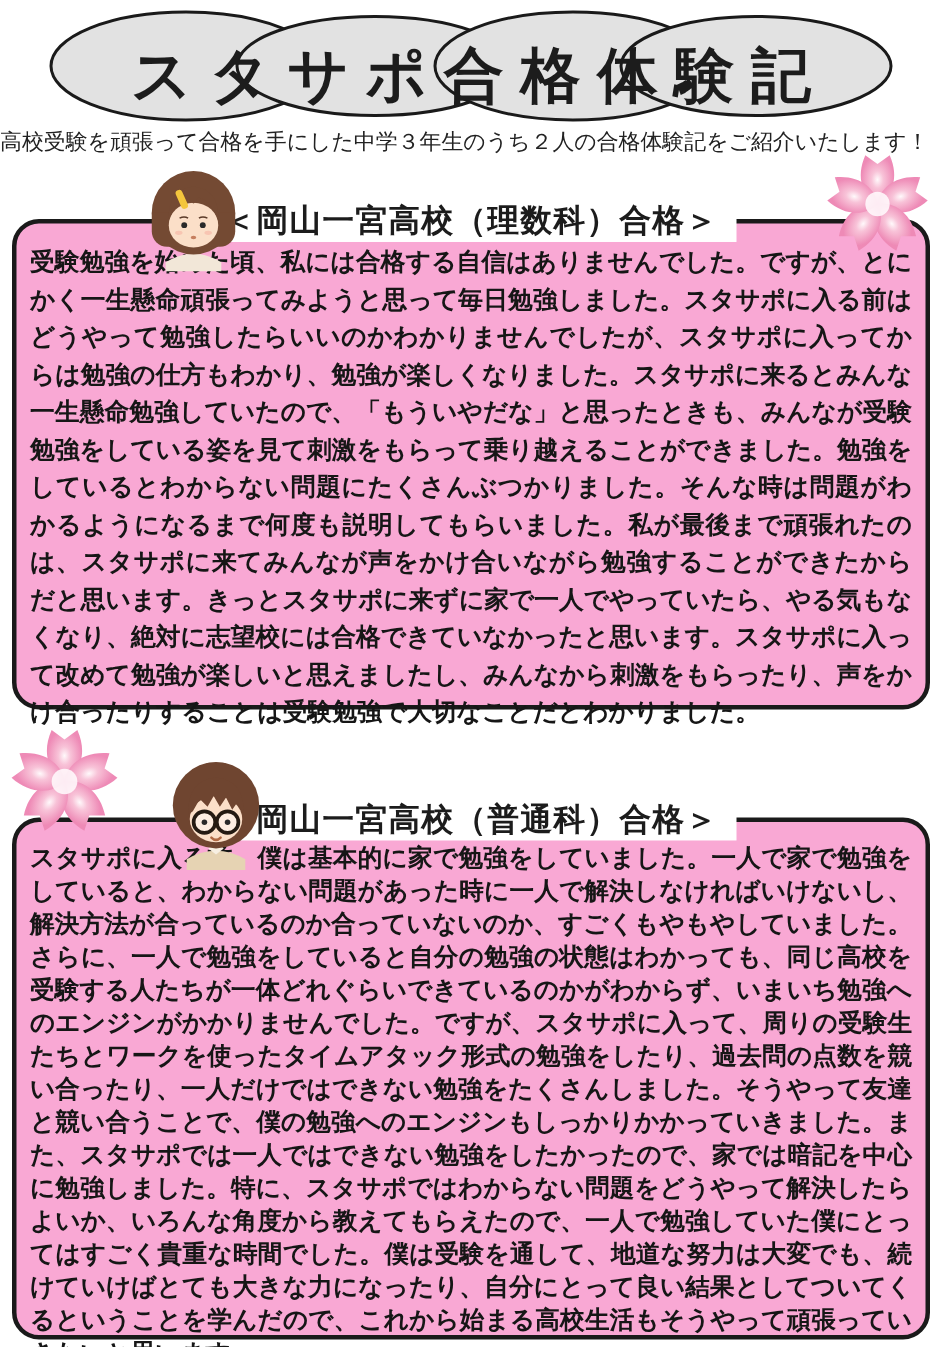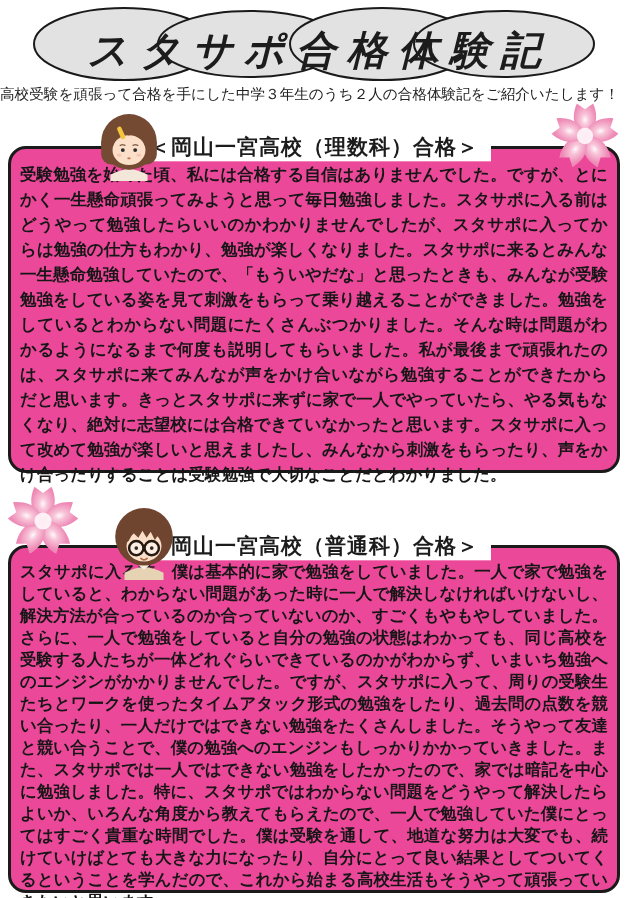--- a/index.html
+++ b/index.html
@@ -6,39 +6,39 @@
   body{background:#ffffff;}
   .page{
     position:relative;
     width:628px;height:898px;
     background:#ffffff;
     overflow:hidden;
     font-family:"DejaVu Sans",sans-serif;
     color:#1a1a1a;
   }
   
-  .banner-wrap{position:absolute;left:0;top:2px;width:628px;height:84px;font-style:italic;}
+  .banner-wrap{position:absolute;left:0;top:2px;width:628px;height:84px;}
   .banner-title{
     position:absolute;left:0;top:21px;width:628px;
     text-align:center;
     font-size:40px;font-weight:bold;
     letter-spacing:0.28em;padding-left:0.28em;box-sizing:border-box;
     white-space:nowrap;color:#1c1c1c;
   }
   
   .subtitle{
     position:absolute;left:0;top:85px;width:512px;
     text-align:center;font-size:14.6px;font-weight:normal;
     letter-spacing:0px;color:#222;white-space:nowrap;
   }
   
   .talk-box{
     position:absolute;left:8px;width:612px;
     border:3px solid #1a1a1a;border-radius:18px;
-    box-sizing:border-box;background:#ec4899;
+    box-sizing:border-box;background:#f9a8d4;
   }
   .box-1{top:146px;height:327px;}
   .box-2{top:545px;height:348px;}
   .box-heading{
     position:absolute;left:50%;top:0;
     transform:translate(-50%,-56%);
     background:#ffffff;padding:0 12px;
     font-size:21px;font-weight:bold;letter-spacing:1px;
     white-space:nowrap;color:#1c1c1c;
   }

